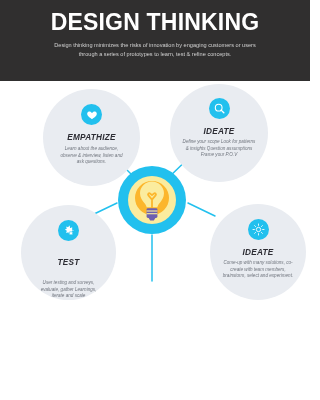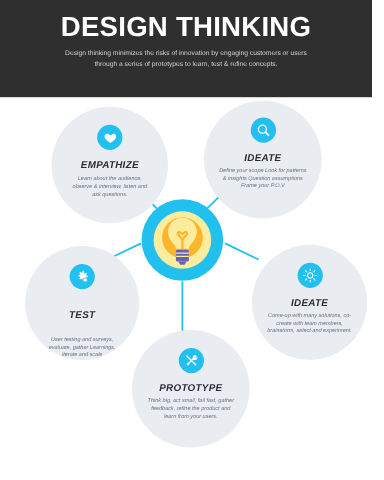--- a/index.html
+++ b/index.html
@@ -206,34 +206,20 @@
           <line x1="17.4" y1="17.4" x2="19.2" y2="19.2"></line>
           <line x1="19.2" y1="4.8" x2="17.4" y2="6.6"></line>
           <line x1="6.6" y1="17.4" x2="4.8" y2="19.2"></line>
         </g>
       </svg>
     </div>
     <div class="node-title">IDEATE</div>
     <div class="node-desc">Come-up with many solutions, co-create with team members, brainstorm, select and experiment.</div>
   </div>
 
-  <div class="node" id="node-prototype">
-    <div class="node-icon">
-      <svg width="13" height="13" viewBox="0 0 24 24" aria-hidden="true">
-        <g stroke="#ffffff" stroke-width="2.1" stroke-linecap="round" fill="none">
-          <line x1="5" y1="5" x2="18.5" y2="18.5"></line>
-          <line x1="19" y1="5" x2="6" y2="18"></line>
-        </g>
-        <path fill="#ffffff" d="M17.6 3.4a3.6 3.6 0 0 0-3.3 4.9l-1 1 2.4 2.4 1-1a3.6 3.6 0 0 0 4.5-4.6l-2 2-1.9-1.9 2-2a3.6 3.6 0 0 0-1.7-.8z"></path>
-        <path fill="#ffffff" d="M5.4 18.6a1.9 1.9 0 1 0 2.7-2.7 1.9 1.9 0 0 0-2.7 2.7z"></path>
-      </svg>
-    </div>
-    <div class="node-title">PROTOTYPE</div>
-    <div class="node-desc">Think big, act small, fail fast, gather feedback, refine the product and learn from your users.</div>
-  </div>
 
   <div id="hub">
     <svg width="70" height="70" viewBox="0 0 70 70">
       <circle cx="35" cy="35" r="34" fill="#22c0ee"></circle>
       <circle cx="35" cy="35" r="24" fill="#fbec9e"></circle>
       <circle cx="35" cy="33" r="17" fill="#fcb62c"></circle>
 
       <path fill="#fbec9e" d="M35 16.5c-6.6 0-12 5.2-12 11.7 0 4.3 2.3 7.4 4.3 9.8 1.3 1.6 2.1 2.7 2.3 4.2h10.8c.2-1.5 1-2.6 2.3-4.2 2-2.4 4.3-5.5 4.3-9.8 0-6.5-5.4-11.7-12-11.7z"></path>
 
       <path fill="none" stroke="#fcb62c" stroke-width="1.8" stroke-linecap="round" stroke-linejoin="round" d="M35 42.5v-7.8l-3.6-4.3c-1-1.2.4-2.7 1.7-1.8l1.9 1.4 1.9-1.4c1.3-.9 2.7.6 1.7 1.8L35 34.7"></path>

